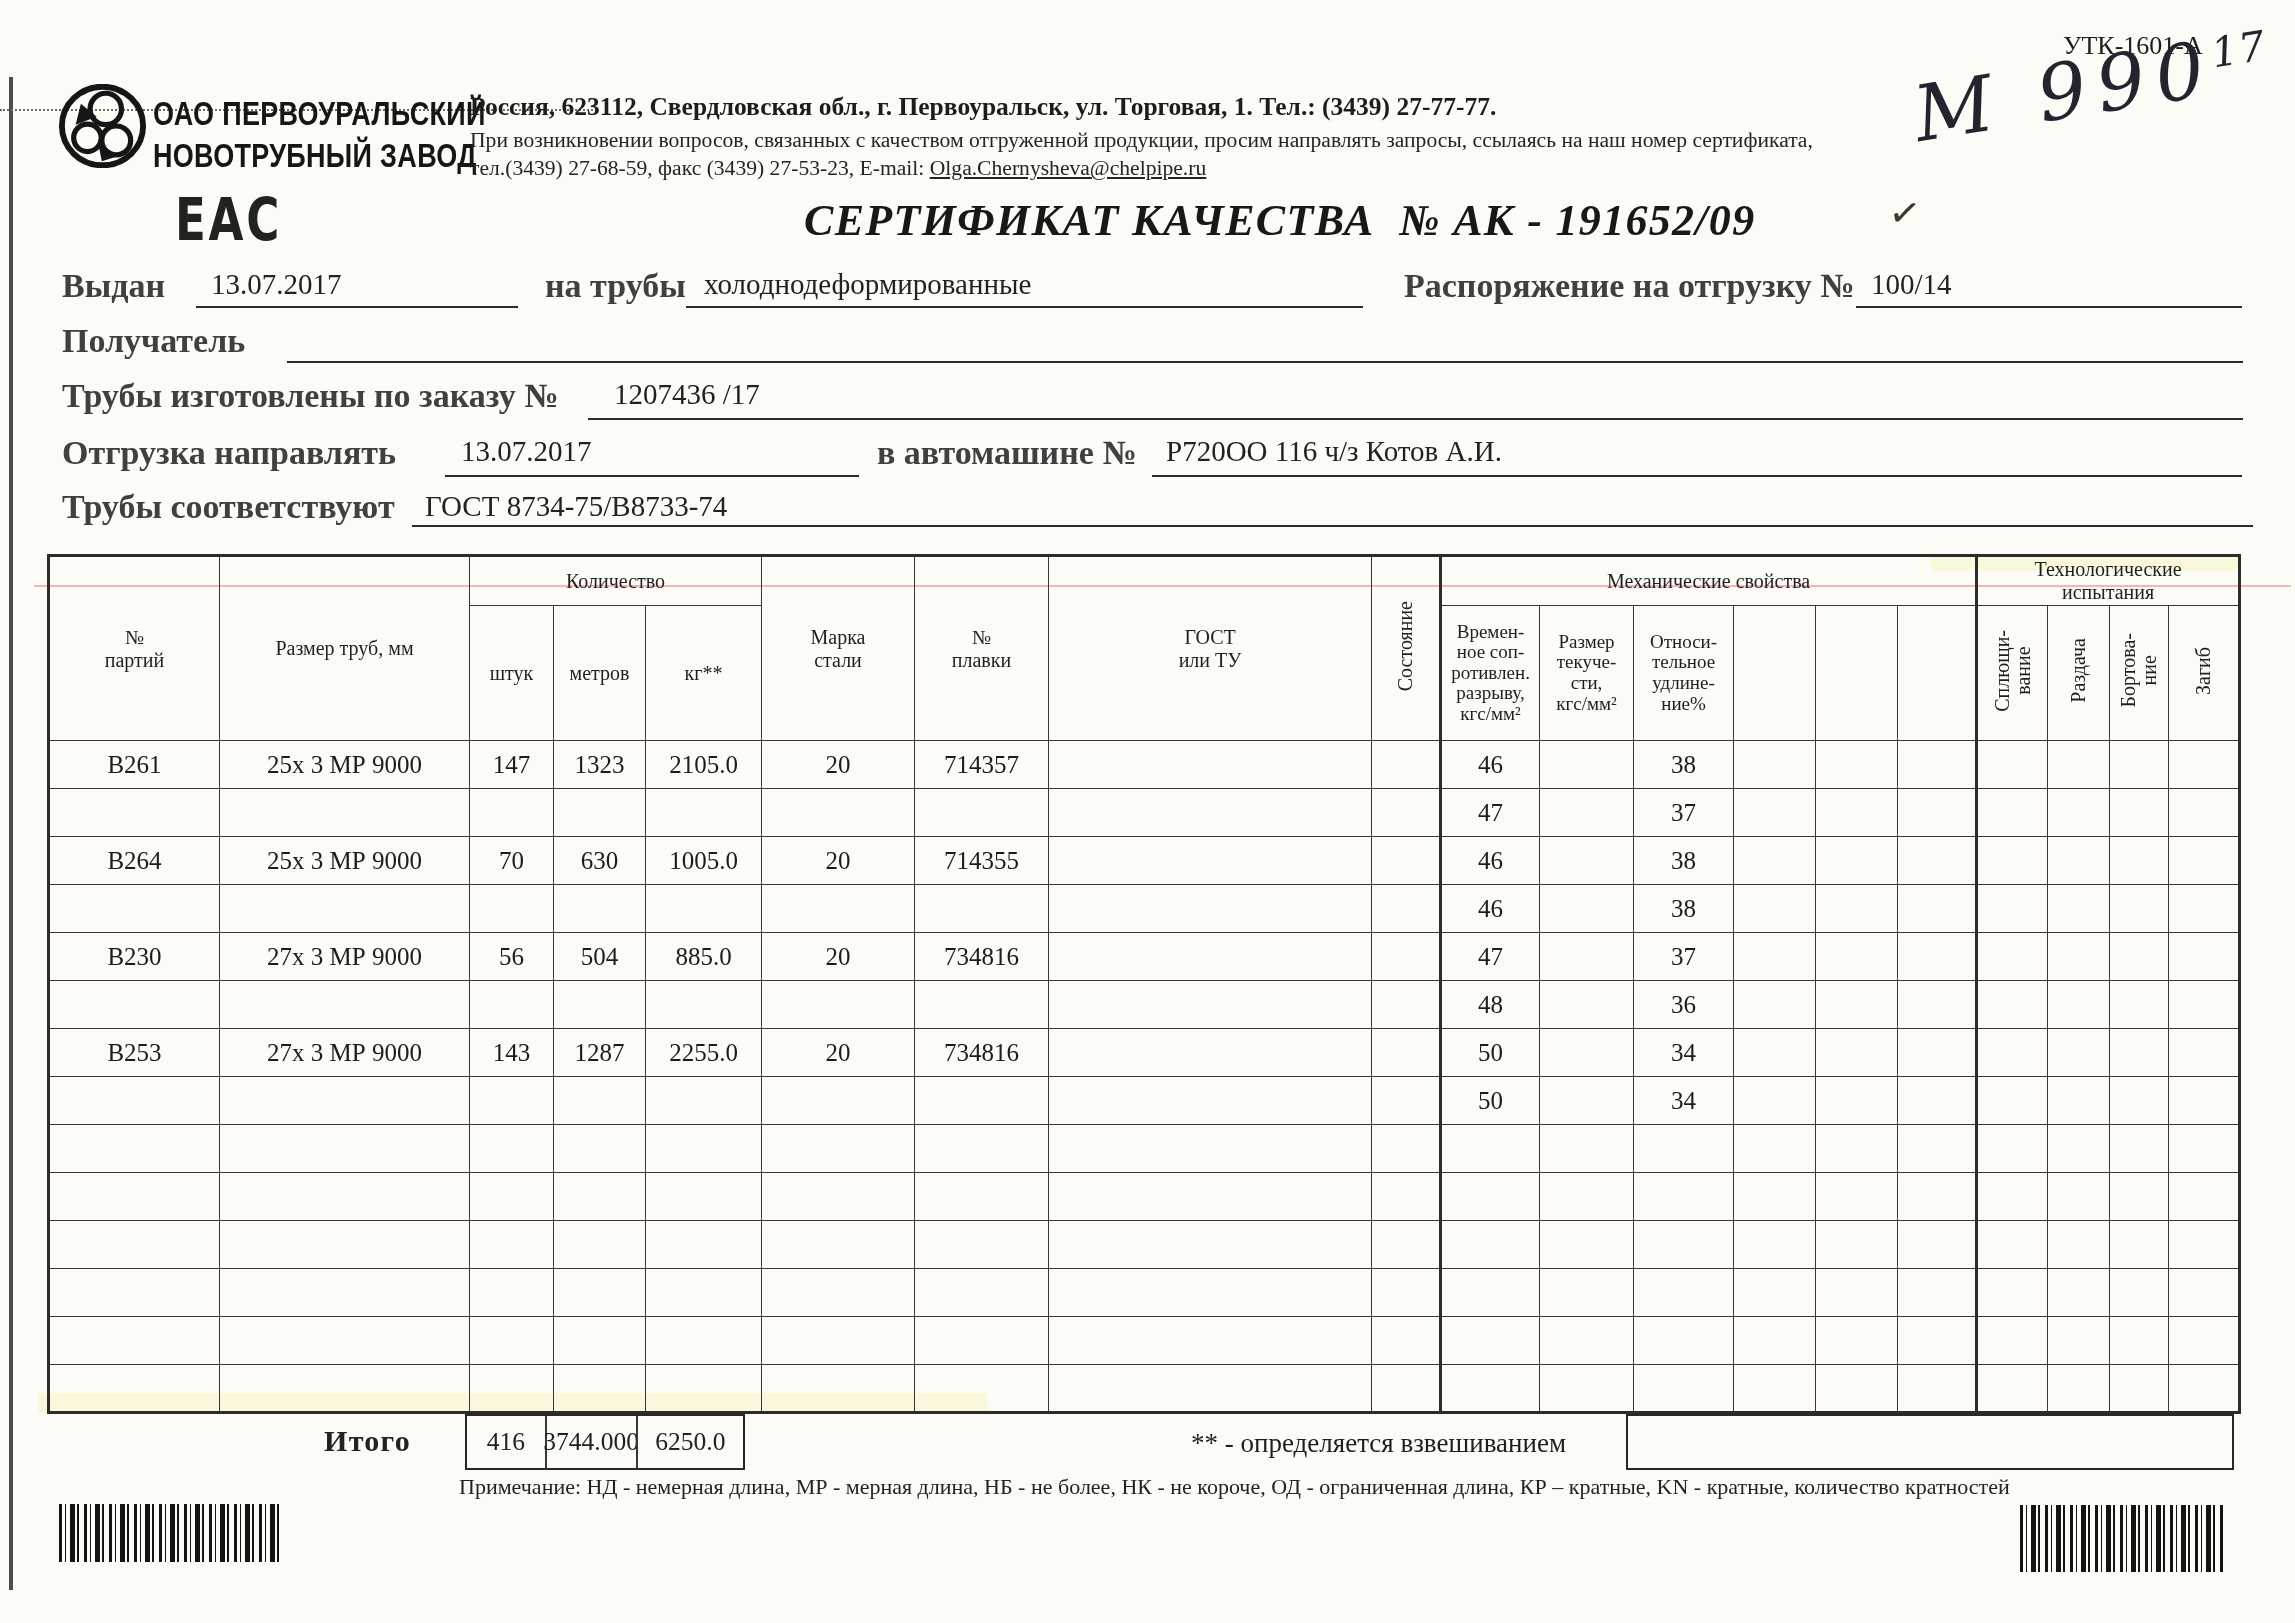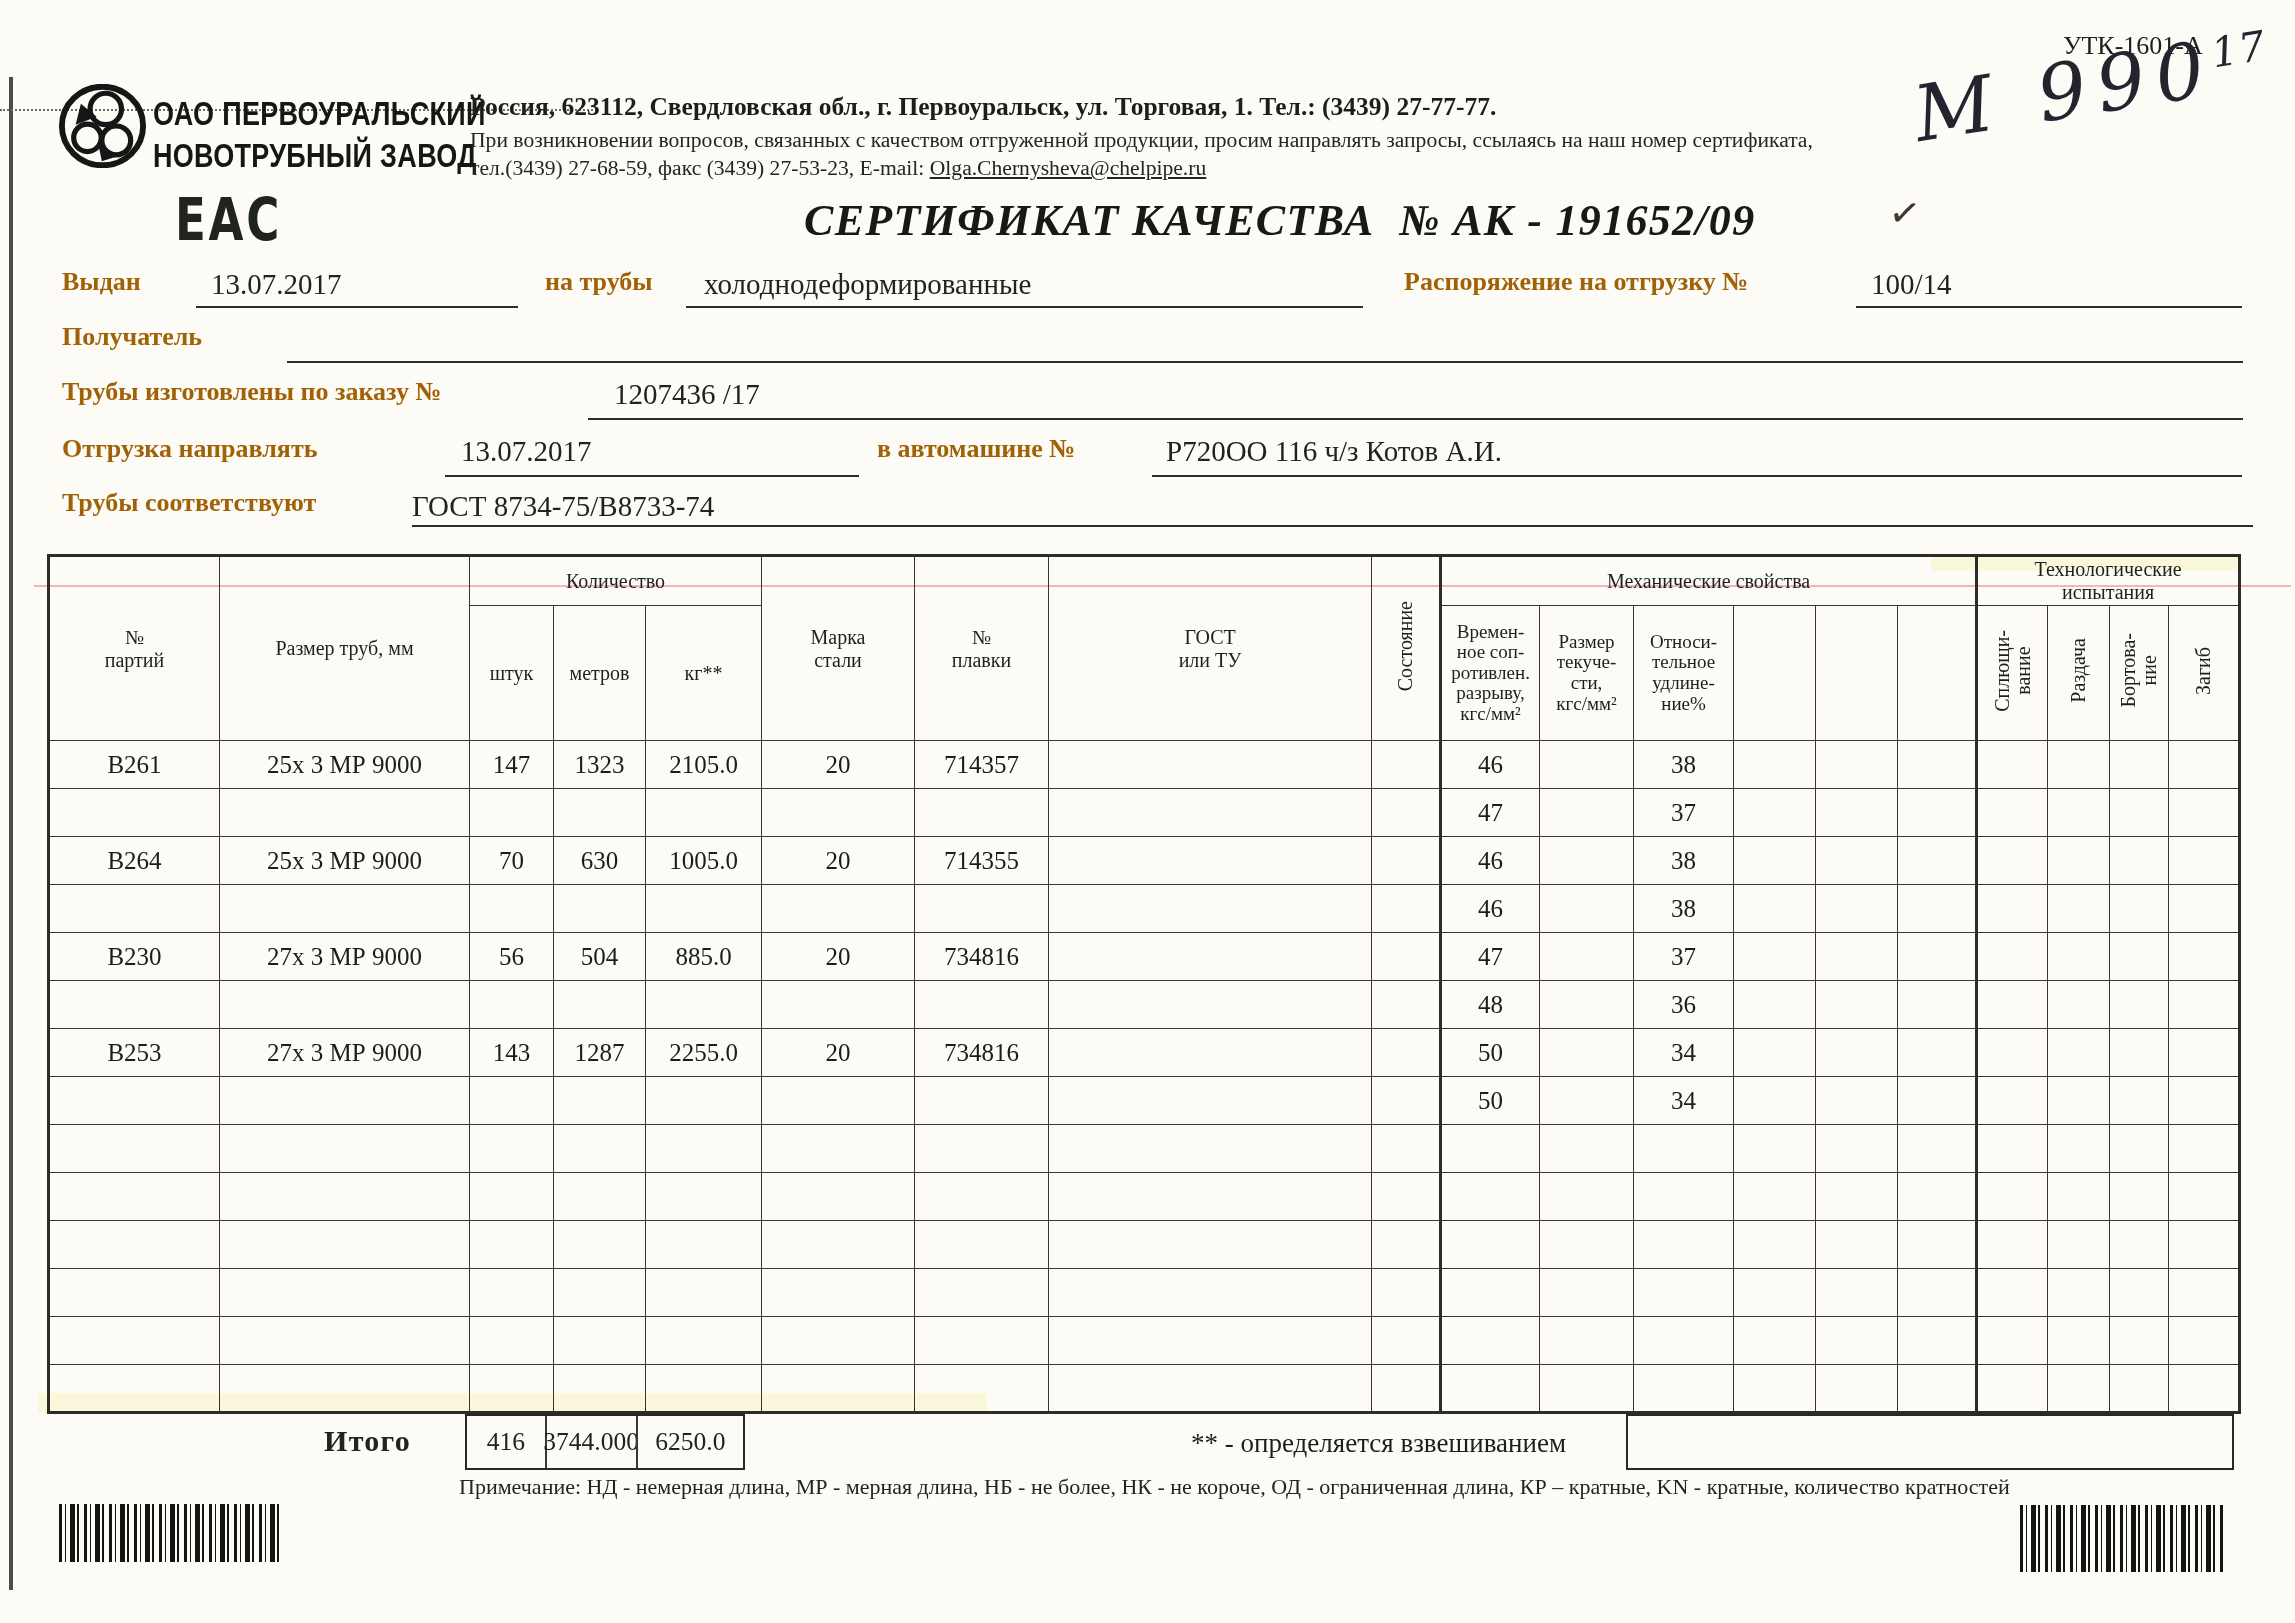--- a/index.html
+++ b/index.html
@@ -25,21 +25,21 @@
   .form-code{left:2063px;top:31px;font-size:26px;color:#1e1e1e;}
   .handwritten{left:1908px;top:71px;font-size:77px;font-style:italic;color:#23242e;
       transform:rotate(-9deg);transform-origin:top left;letter-spacing:10.5px;
       font-family:"DejaVu Serif",serif;}
   .handwritten sup{font-size:41px;letter-spacing:1.3px;}
   .checkmark{left:1889px;top:191px;font-size:38px;color:#44332f;transform:rotate(8deg);}
   .doc-title{left:804px;top:195px;font-size:44px;font-weight:700;font-style:italic;
       letter-spacing:1.3px;color:#181818;white-space:nowrap;}
   .doc-title .no{margin-left:25px;}
   
-  .flabel{font-size:26px;font-weight:700;color:#a16207;white-space:nowrap;text-align:center;}
+  .flabel{font-size:34px;font-weight:700;color:#404040;white-space:nowrap;text-align:center;}
   .fvalue{font-size:29px;color:#222;white-space:nowrap;text-align:right;}
   .uline{height:0;border-top:2px solid #2c2c2c;}
   
   .cert-table{position:absolute;left:47px;top:554px;border-collapse:collapse;table-layout:fixed;
       width:2191px;border:3.3px solid #2e2c29;}
   .cert-table th,.cert-table td{border:1.6px solid #3a3733;padding:0 2.6px;text-align:center;
       vertical-align:middle;overflow:hidden;}
   .cert-table th{font-weight:400;font-size:20px;line-height:1.15;white-space:pre-line;color:#1f1f1f;}
   .cert-table td{font-size:25px;color:#1c1c1c;}
   .cert-table thead tr.h1{height:50px;}
@@ -124,21 +124,21 @@
   <div class="abs uline" style="left:588px;top:418px;width:1655px"></div>
 
   <div class="abs flabel" style="left:62px;top:434px">Отгрузка направлять</div>
   <div class="abs fvalue" style="left:461px;top:435px">13.07.2017</div>
   <div class="abs flabel" style="left:877px;top:434px">в автомашине №</div>
   <div class="abs fvalue" style="left:1166px;top:435px">Р720ОО 116 ч/з Котов А.И.</div>
   <div class="abs uline" style="left:445px;top:475px;width:414px"></div>
   <div class="abs uline" style="left:1152px;top:475px;width:1090px"></div>
 
   <div class="abs flabel" style="left:62px;top:488px">Трубы соответствуют</div>
-  <div class="abs fvalue" style="left:412px;top:490px">ГОСТ 8734-75/В8733-74</div>
+  <div class="abs fvalue" style="left:425px;top:490px">ГОСТ 8734-75/В8733-74</div>
   <div class="abs uline" style="left:412px;top:525px;width:1841px"></div>
 
   <table class="cert-table">
     <colgroup>
       <col style="width:171px">
         <col style="width:250px">
         <col style="width:84px">
         <col style="width:92px">
       <col style="width:116px">
         <col style="width:153px">

